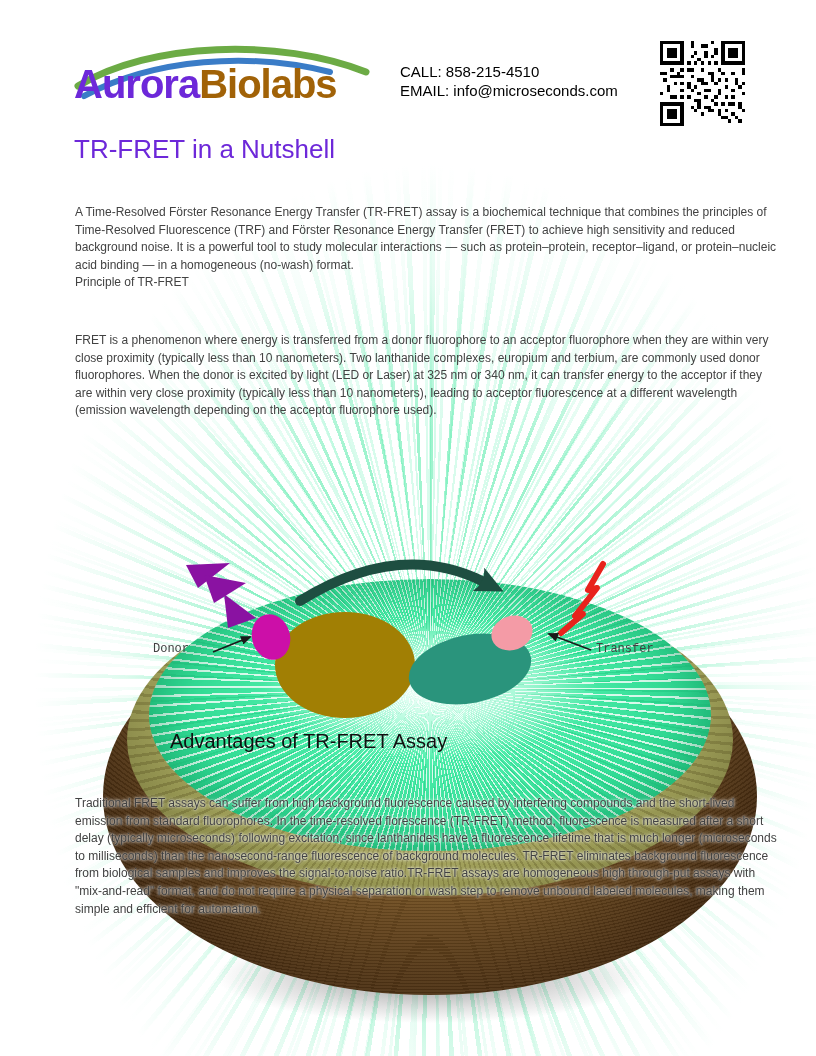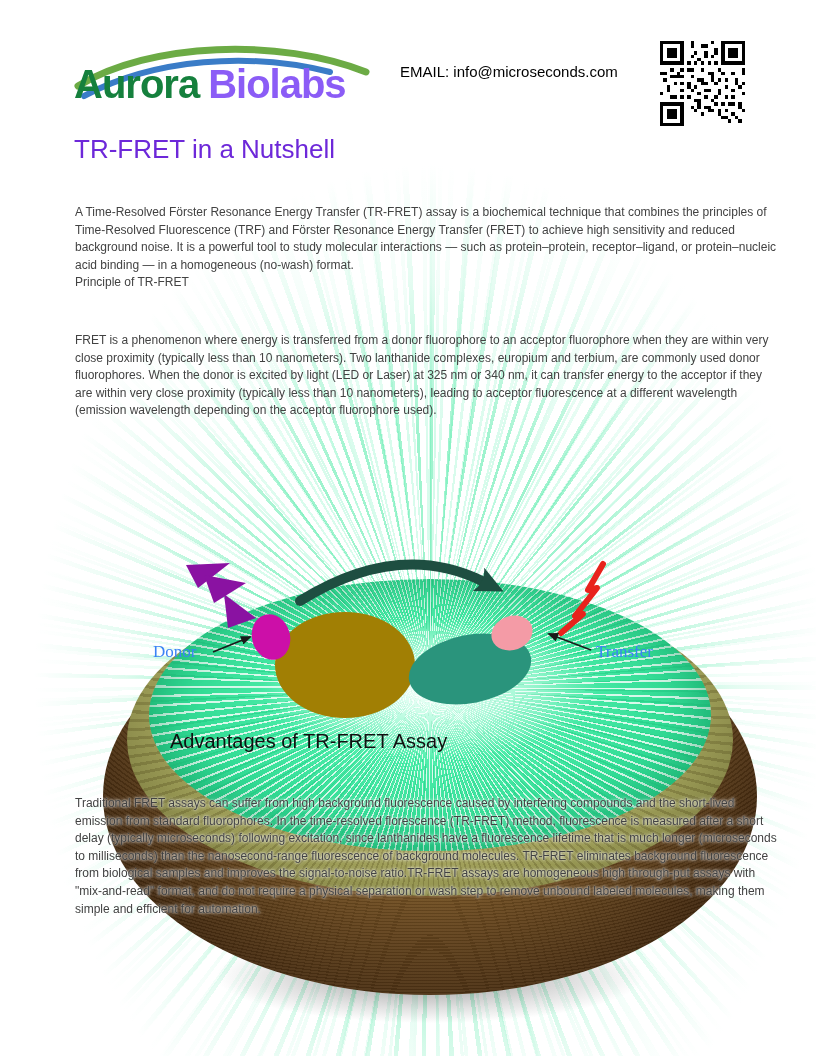--- a/index.html
+++ b/index.html
@@ -39,32 +39,32 @@
   .acceptor-body{left:408px;top:635px;width:124px;height:68px;background:#2a947c;transform:rotate(-11deg);}
   .acceptor-tag{left:491px;top:616px;width:42px;height:34px;background:#f49ba6;transform:rotate(-20deg);}
 
   .diagram-svg{position:absolute;left:0;top:0;width:816px;height:1056px;z-index:7;pointer-events:none;}
 
   
   .lbl{position:absolute;z-index:8;color:#4d4d4d;font-size:17px;line-height:23px;
        text-align:center;white-space:pre-line;}
   .excitation-label{left:110px;top:508px;width:130px;}
   .emission-label{left:535px;top:520px;width:120px;}
-  .tag-label{position:absolute;z-index:8;font-family:Liberation Serif, serif;font-size:17px;color:#3b82f6;}
+  .tag-label{position:absolute;z-index:8;font-family:Liberation Mono, monospace;font-size:12px;color:#404040;}
   .donor-label{left:153px;top:642px;}
   .acceptor-label{left:596px;top:642px;}
   .advantages-heading{position:absolute;left:170px;top:730px;width:400px;text-align:left;
        font-size:20px;color:#101010;z-index:8;}
 
   
   .logo{position:absolute;left:70px;top:36px;width:305px;height:78px;z-index:9;}
   .logo-arcs{position:absolute;left:0;top:0;}
   .logo-text{position:absolute;left:4px;top:26px;font-size:40px;font-weight:700;letter-spacing:-1px;white-space:nowrap;}
-  .logo-word1{color:#15803d;}
-  .logo-word2{color:#8b5cf6;margin-left:9px;}
+  .logo-word1{color:#6d28d9;}
+  .logo-word2{color:#a16207;}
   .contact{position:absolute;left:400px;top:62px;z-index:9;font-size:15px;line-height:19px;color:#000;}
   .qr{position:absolute;left:660px;top:41px;width:85px;height:85px;z-index:9;}
 
   
   .page-title{position:absolute;left:74px;top:134px;font-size:26px;color:#6d28d9;z-index:9;}
   .para{position:absolute;left:75px;width:702px;font-size:12px;line-height:17.6px;
         color:#424242;z-index:9;white-space:pre-line;}
   .para-intro{top:204px;}
   .para-principle{top:332px;}
   .para-advantages{top:795px;
@@ -119,20 +119,21 @@
     <svg class="logo-arcs" width="305" height="78" viewBox="0 0 305 78">
       <path d="M8,50 C80,6 210,2 296,36" fill="none" stroke="#6cab45" stroke-width="7" stroke-linecap="round"></path>
       <path d="M14,60 C85,22 180,16 260,36" fill="none" stroke="#3a7cc7" stroke-width="6" stroke-linecap="round"></path>
     </svg>
     <div class="logo-text">
       <span class="logo-word1">Aurora</span><span class="logo-word2">Biolabs</span>
     </div>
   </div>
 
   <div class="contact">
+    <div>CALL: 858-215-4510</div>
     <div>EMAIL: info@microseconds.com</div>
   </div>
 
   <svg class="qr" viewBox="0 0 25 25" shape-rendering="crispEdges">
     <rect x="0" y="0" width="25" height="25" fill="#fff"></rect>
     <path fill="#000" fill-rule="evenodd" d="
       M0 0h7v7H0z M1 1h5v5H1z M2 2h3v3H2z
       M18 0h7v7h-7z M19 1h5v5h-5z M20 2h3v3h-3z
       M0 18h7v7H0z M1 19h5v5H1z M2 20h3v3H2z"></path>
     <path fill="#000" d="

